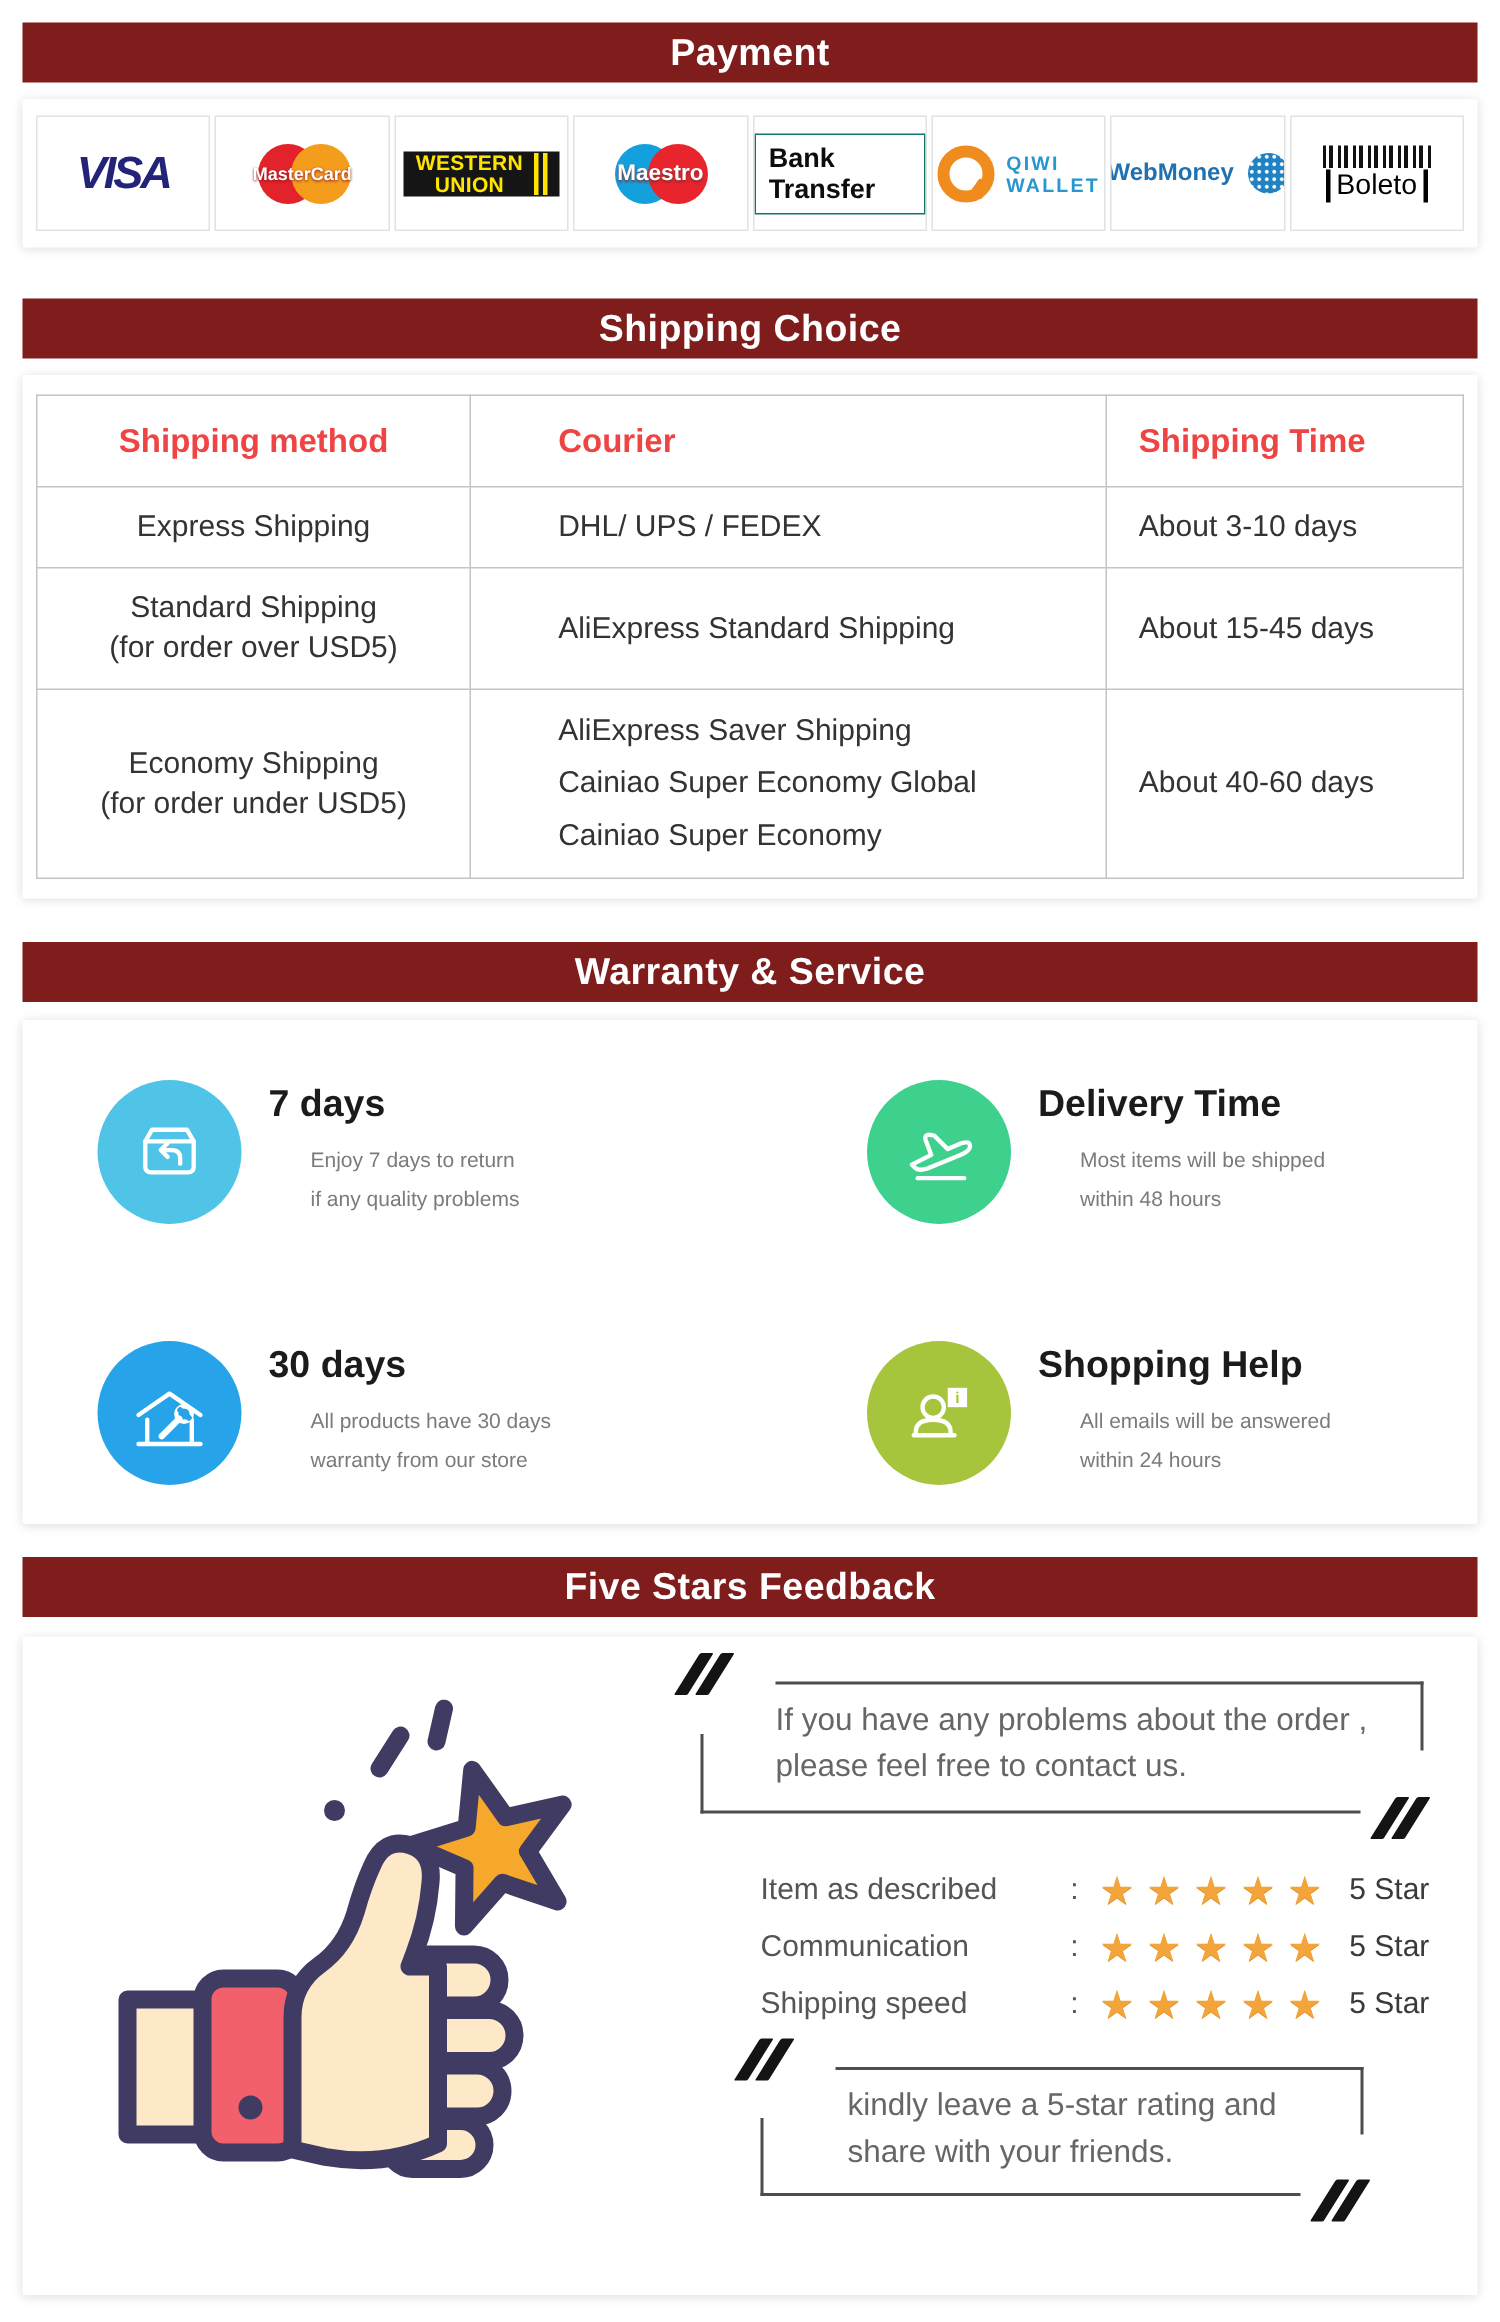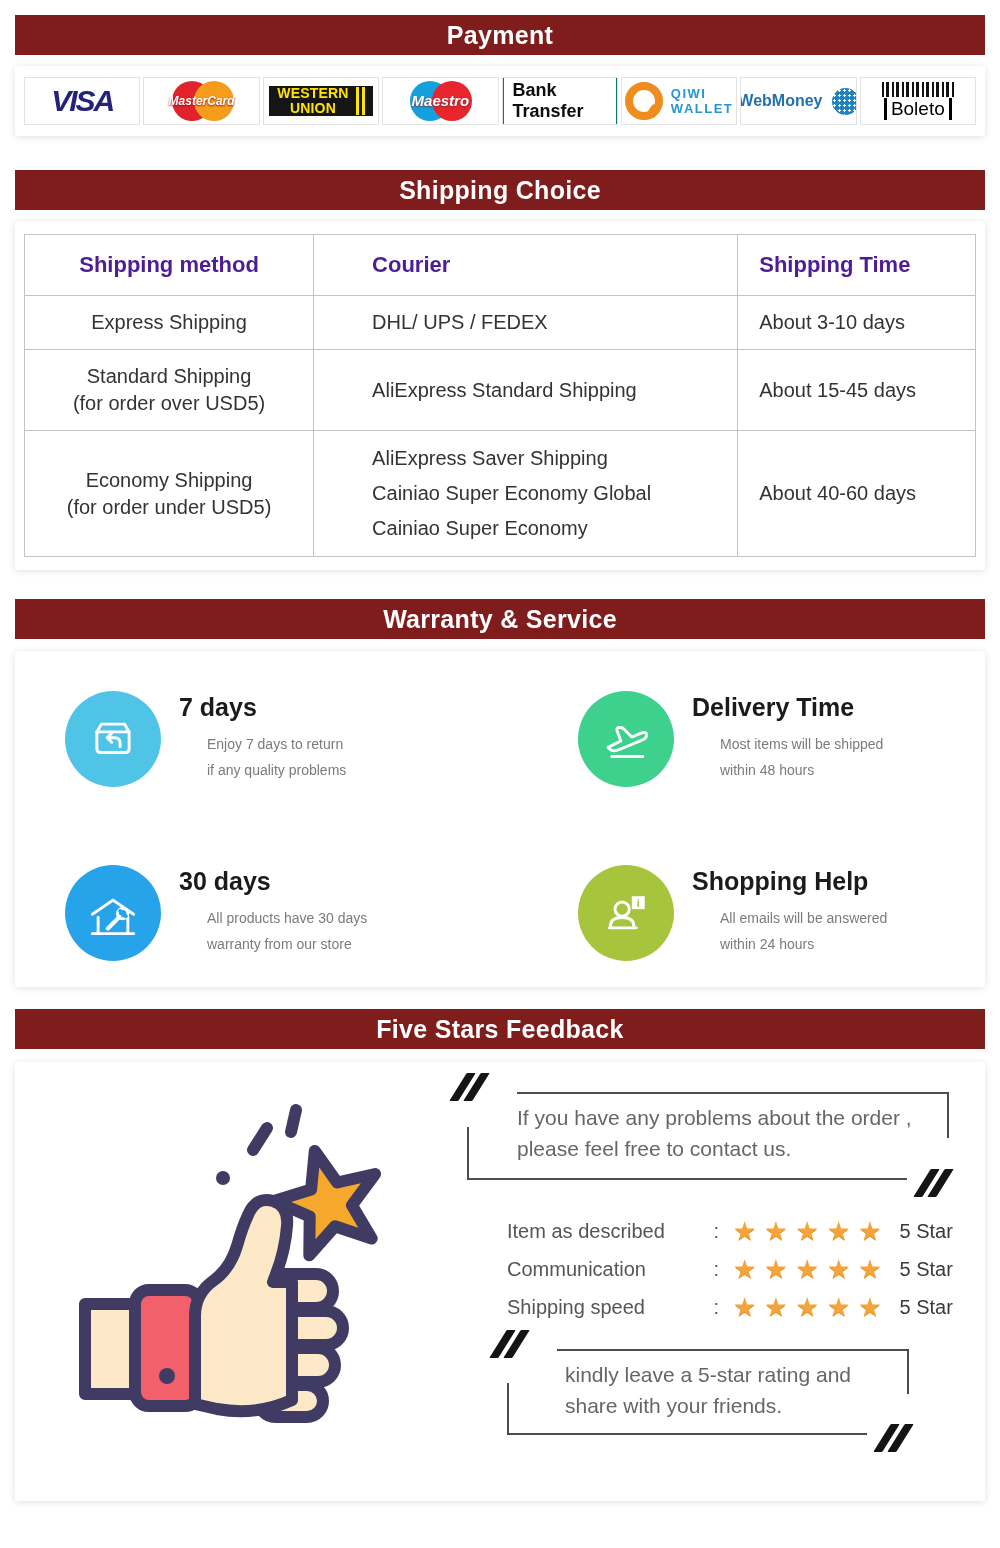--- a/index.html
+++ b/index.html
@@ -33,33 +33,33 @@
   .card {
     margin: 0 15px;
     background: #fff;
     box-shadow: 0 1px 7px rgba(0,0,0,0.13);
     border-radius: 2px;
   }
 
   
   .pay-card { margin-top: 11px; padding: 11px 9px; display: flex; gap: 3px; }
   .pay-tile {
-    flex: 1 1 0; height: 48px; border: 1px solid #e2e2e2; background: #fff;
+    flex: 1 1 0; height: 77px; border: 1px solid #e2e2e2; background: #fff;
     display: flex; align-items: center; justify-content: center; overflow: hidden;
   }
   .visa-text { font-size: 30px; font-weight: 900; font-style: italic; color: #23237a; letter-spacing: -2px; }
   .mc, .ma { position: relative; width: 72px; height: 44px; }
   .mc i, .ma i { position: absolute; top: 2px; width: 40px; height: 40px; border-radius: 50%; display: block; }
   .mc-red    { left: 6px;  background: #e2232b; }
   .mc-orange { left: 28px; background: #f49d1d; }
   .ma-blue   { left: 6px;  background: #14a0dc; }
   .ma-red    { left: 28px; background: #e8252c; }
   .mc b, .ma b {
     position: absolute; left: 0; right: 0; top: 50%; transform: translateY(-52%);
-    text-align: center; color: #fff; font-style: italic; z-index: 2;
+    text-align: center; color: #fff; z-index: 2;
   }
   .mc b { font-size: 12px; text-shadow: 0 1px 2px #8d1016; }
   .ma b { font-size: 15px; text-shadow: 0 1px 2px #7d2c31; }
   .wu { background: #151515; padding: 0 8px; display: flex; align-items: center; }
   .wu-lines { color: #ffe400; font-weight: 900; font-size: 14px; line-height: 15px; text-align: center; letter-spacing: 0.2px; }
   .wu-bars { display: flex; margin-left: 4px; }
   .wu-bars i { display: block; width: 3px; height: 28px; background: #ffe400; margin-left: 3px; }
   .bank-text { border: 1px solid #0f766e; padding: 5px 9px; font-weight: 700; font-size: 18px; color: #0d0d0d; }
   .qiwi { display: flex; align-items: center; }
   .qiwi-q { position: relative; width: 38px; height: 38px; border: 8px solid #f08b1d; border-radius: 50%; display: block; }
@@ -77,21 +77,21 @@
   .boleto-bars {
     display: block; width: 72px; height: 15px; margin-bottom: 1px;
     background: repeating-linear-gradient(90deg, #111 0 2px, #fff 2px 4px, #111 4px 7px, #fff 7px 10px);
   }
   .boleto-text { font-size: 19px; color: #000; border-left: 3px solid #000; border-right: 3px solid #000; padding: 0 4px; line-height: 22px; }
 
   
   .table-card { margin-top: 11px; padding: 13px 9px; }
   table { width: 100%; border-collapse: collapse; table-layout: fixed; }
   th, td { border: 1px solid #c4c4c4; }
-  th { font-size: 22px; color: #4c1d95; padding: 17px 0; font-weight: bold; }
+  th { font-size: 22px; color: #ef4444; padding: 17px 0; font-weight: bold; }
   td { font-size: 20px; color: #333; padding: 13px 0; }
   .col1 { width: 30.4%; } .col2 { width: 44.6%; } .col3 { width: 25%; }
   th.c1, td.c1 { text-align: center; }
   th.c2, td.c2 { text-align: left; padding-left: 58px; }
   th.c3, td.c3 { text-align: left; padding-left: 21px; }
   .method-line { line-height: 27px; text-align: center; }
   .courier-line { line-height: 27px; }
   td.c2.multi { padding-top: 6px; padding-bottom: 6px; }
   td.c2.multi .courier-line { margin: 8px 0; }
 

